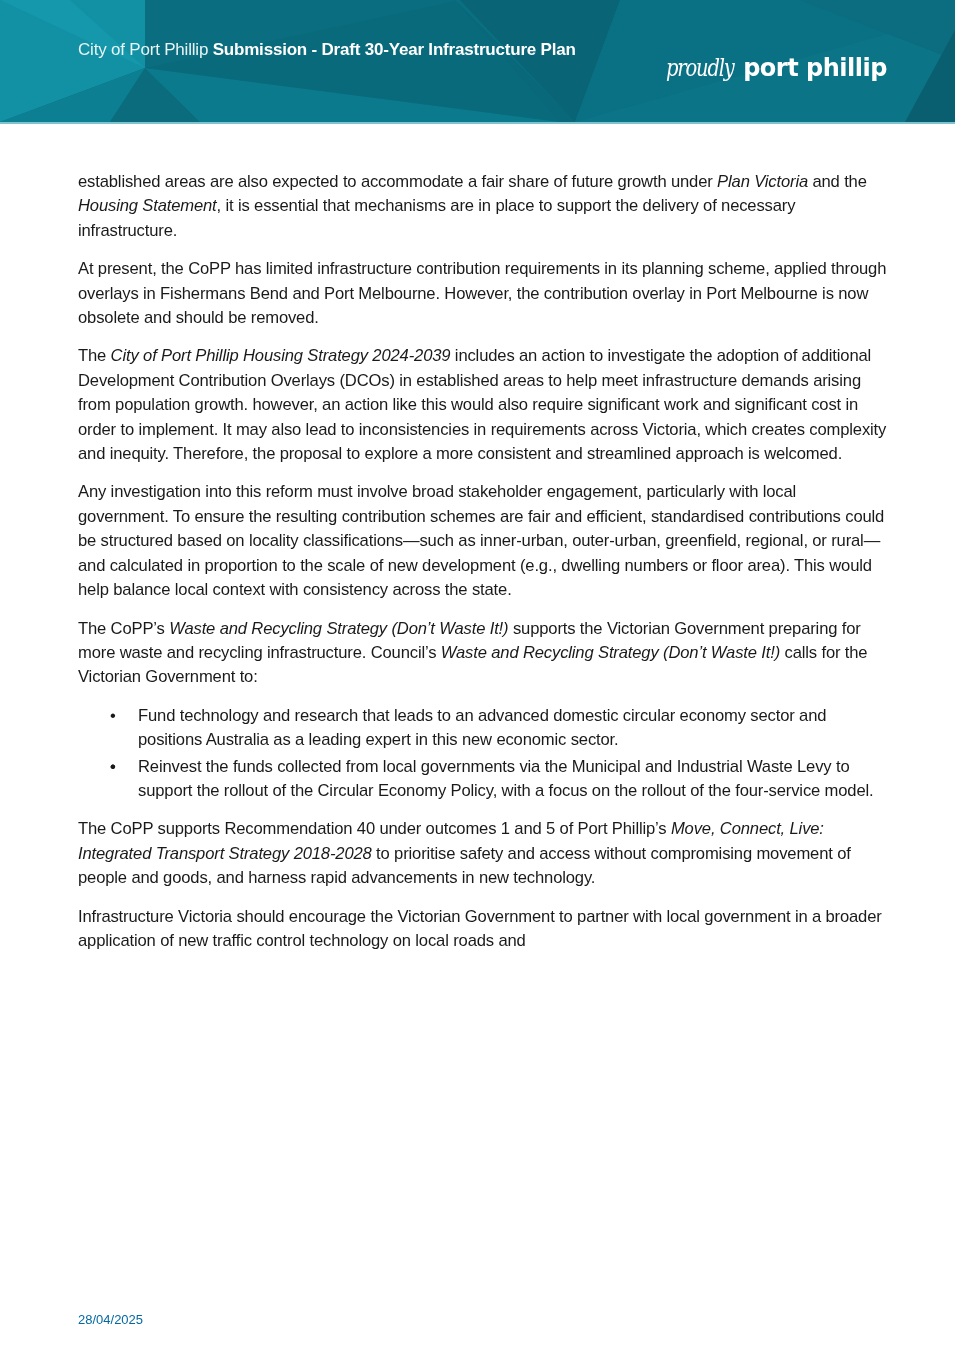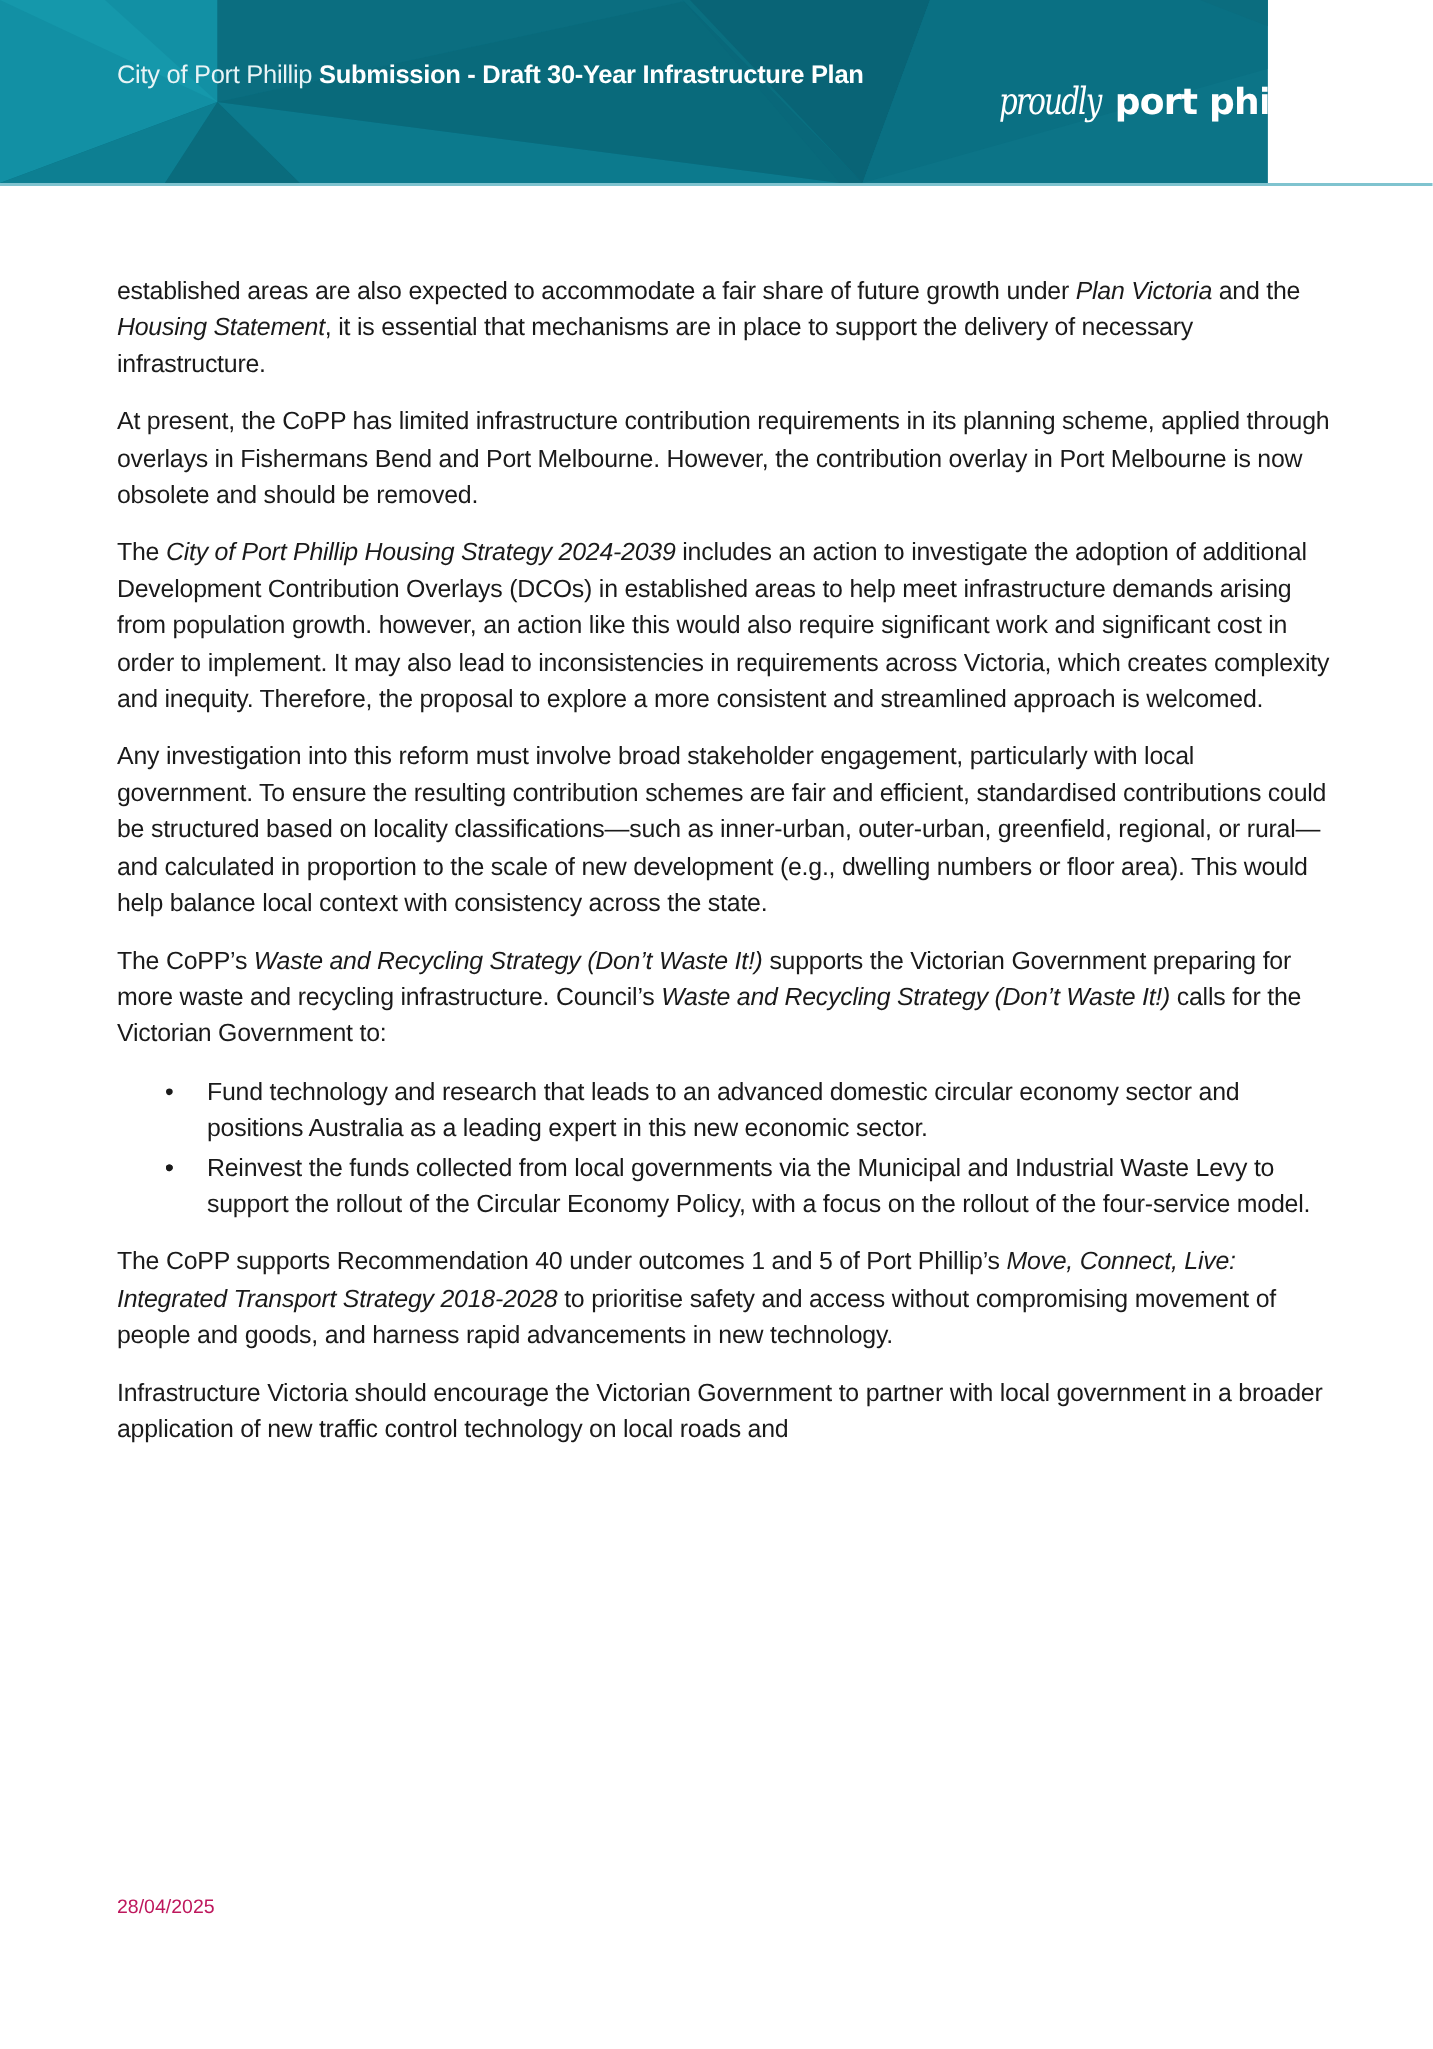--- a/index.html
+++ b/index.html
@@ -1,46 +1,46 @@
 <!DOCTYPE html>
 <html><head>
 <meta charset="utf-8">
 <style>
   html, body { margin: 0; padding: 0; }
   body {
     width: 955px; height: 1366px; background: #ffffff; position: relative; overflow: hidden;
     font-family: "Liberation Sans", sans-serif; color: #1a1a1a;
   }
   .header {
-    position: absolute; left: 0; top: 0; width: 845px; height: 122px; overflow: hidden;
+    position: absolute; left: 0; top: 0; width: 955px; height: 122px; overflow: hidden;
     background: #0a7285;
   }
   .header svg.bg { position: absolute; left: 0; top: 0; }
   .header-strip { position: absolute; left: 0; top: 122px; width: 955px; height: 2px; background: #7fc3cf; }
   .header-title {
     position: absolute; left: 78px; top: 40px; color: #ffffff; font-size: 17px; letter-spacing: -0.2px;
     white-space: nowrap;
   }
   .header-title .light { font-weight: normal; color: #e8f4f6; }
   .header-title .bold { font-weight: bold; }
   .logo { position: absolute; left: 666px; top: 30px; color: #ffffff; white-space: nowrap; margin-top: 23px; }
   .logo .script {
     font-family: "DejaVu Serif", serif; font-style: italic; font-size: 25px; letter-spacing: -1.5px;
     display: inline-block; transform: scaleX(0.78); transform-origin: left; margin-right: -14px;
     vertical-align: baseline;
   }
   .logo .word { font-family: "DejaVu Sans", sans-serif; font-weight: bold; font-size: 24px; letter-spacing: -0.5px; }
 
   .content { position: absolute; left: 78px; top: 170px; width: 810px; }
-  p { margin: 12px 0 14px 0; font-size: 16.6px; line-height: 24.4px; letter-spacing: -0.15px; }
+  p { margin: 0 0 14px 0; font-size: 16.6px; line-height: 24.4px; letter-spacing: -0.15px; }
   h2 { margin: 18px 0 10px 0; font-size: 21.5px; line-height: 28.5px; font-weight: bold; letter-spacing: -0.1px; }
   ul { margin: 0 0 14px 0; padding: 0; list-style: none; }
   li { position: relative; padding-left: 60px; font-size: 16.6px; line-height: 24.4px; margin-bottom: 2px; letter-spacing: -0.15px; }
   li .bullet { position: absolute; left: 32px; top: 0; }
-  .footer-date { position: absolute; left: 78px; top: 1263px; font-size: 13px; color: #be185d; }
+  .footer-date { position: absolute; left: 78px; top: 1312px; font-size: 13px; color: #0369a1; }
 </style>
 </head>
 <body>
 
 <div class="header">
   <svg class="bg" width="955" height="122" viewBox="0 0 955 122">
     <rect x="0" y="0" width="955" height="122" fill="#0b7386"></rect>
     <polygon points="0,0 145,0 145,68 0,122" fill="#1290a4"></polygon>
     <polygon points="0,0 70,0 145,68" fill="#1598ab"></polygon>
     <polygon points="145,0 460,0 145,68" fill="#0b6e80"></polygon>

